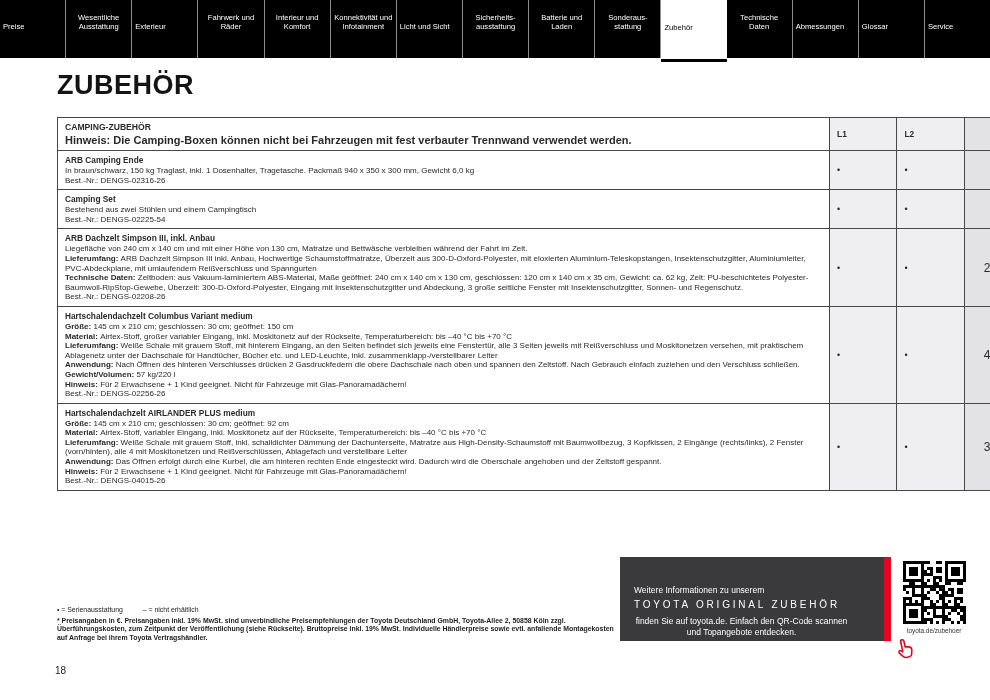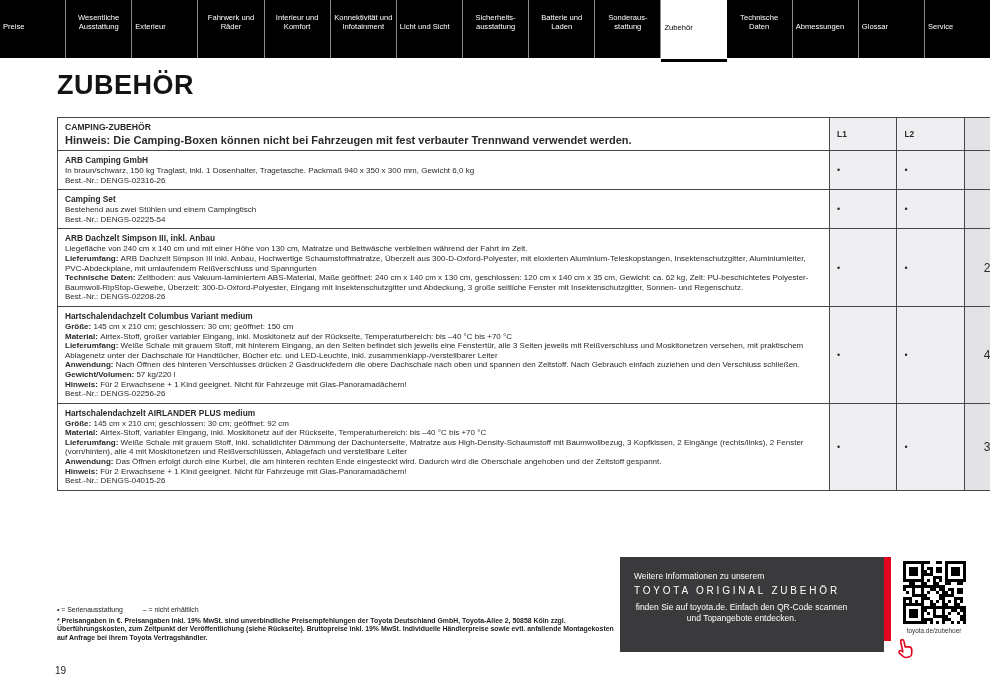--- a/index.html
+++ b/index.html
@@ -25,21 +25,21 @@
   .cell-avail { background: #efeef0; text-align: left; vertical-align: middle !important; font-size: 9px; }
   .cell-price { background: #e3e2e4; text-align: right !important; vertical-align: middle !important; padding-right: 6px !important; font-size: 12px; }
   .hdr-title { font-weight: bold; font-size: 8.6px; margin-bottom: 2px; }
   .hdr-note { font-size: 11px; }
   .hdr-col { font-size: 8.4px; vertical-align: middle !important; }
   .row-title { font-weight: bold; font-size: 8.3px; margin-bottom: 1px; }
   .row-line { font-size: 8px; line-height: 9.6px; }
   .row-line b { font-weight: bold; }
 
   
-  .info-box { position: absolute; left: 620px; top: 557px; width: 264px; height: 95px; background: #3a3a3c; color: #fff; padding: 14px 14px; }
+  .info-box { position: absolute; left: 620px; top: 557px; width: 264px; height: 84px; background: #3a3a3c; color: #fff; padding: 28px 14px; }
   .info-intro { font-size: 8.5px; margin-bottom: 4px; }
   .info-title { font-size: 10px; letter-spacing: 2.8px; margin-bottom: 6px; white-space: nowrap; font-weight: 400; }
   .info-text { font-size: 8.5px; line-height: 10.5px; width: 215px; text-align: center; }
   .info-stripe { position: absolute; left: 884px; top: 557px; width: 7px; height: 84px; }
   .qr-panel { position: absolute; left: 891px; top: 557px; width: 86px; height: 84px; background: #fff; display: flex; flex-direction: column; align-items: center; padding-top: 4px; }
   .qr-caption { font-size: 6.4px; color: #333; margin-top: 3px; }
   .hand-icon { position: absolute; left: 893px; top: 636px; transform: rotate(-12deg); }
 
   
   .legend { position: absolute; left: 57px; top: 606px; font-size: 6.9px; color: #222; }
@@ -119,21 +119,21 @@
           </div>
         </th>
         <th class="cell-avail hdr-col">L1</th>
         <th class="cell-avail hdr-col">L2</th>
         <th class="cell-price hdr-col">Euro*</th>
       </tr>
     </thead>
     <tbody>
         <tr>
           <td class="cell-desc">
-            <div class="row-title">ARB Camping GmbH</div>
+            <div class="row-title">ARB Camping Ende</div>
             <div class="row-line">In braun/schwarz, 150 kg Traglast, inkl. 1 Dosenhalter, Tragetasche. Packmaß 940 x 350 x 300 mm, Gewicht 6,0 kg</div>
             <div class="row-line">Best.-Nr.: DENGS-02316-26</div>
           </td>
           <td class="cell-avail">•</td>
           <td class="cell-avail">•</td>
           <td class="cell-price">140,-</td>
         </tr>
         <tr>
           <td class="cell-desc">
             <div class="row-title">Camping Set</div>
@@ -185,21 +185,21 @@
           <td class="cell-avail">•</td>
           <td class="cell-price">3.990,-</td>
         </tr>
       </tbody>
   </table>
 
   <div class="legend">
     <span>• = Serienausstattung</span><span>– = nicht erhältlich</span>
   </div>
   <p class="footnote">* Preisangaben in €. Preisangaben inkl. 19% MwSt. sind unverbindliche Preisempfehlungen der Toyota Deutschland GmbH, Toyota-Allee 2, 50858 Köln zzgl. Überführungskosten, zum Zeitpunkt der Veröffentlichung (siehe Rückseite). Bruttopreise inkl. 19% MwSt. Individuelle Händlerpreise sowie evtl. anfallende Montagekosten auf Anfrage bei ihrem Toyota Vertragshändler.</p>
-  <div class="page-number">19</div>
+  <div class="page-number">18</div>
 
   <div class="info-box">
     <div class="info-intro">Weitere Informationen zu unserem</div>
     <div class="info-title">TOYOTA ORIGINAL ZUBEHÖR</div>
     <div class="info-text">finden Sie auf toyota.de. Einfach den QR-Code scannen und Topangebote entdecken.</div>
   </div>
   <div class="info-stripe" style="background: rgb(228, 5, 33);"></div>
   <div class="qr-panel">
     <svg class="qr" width="63" height="63" fill="#000">
         <rect x="0" y="0" width="3" height="3"></rect>

